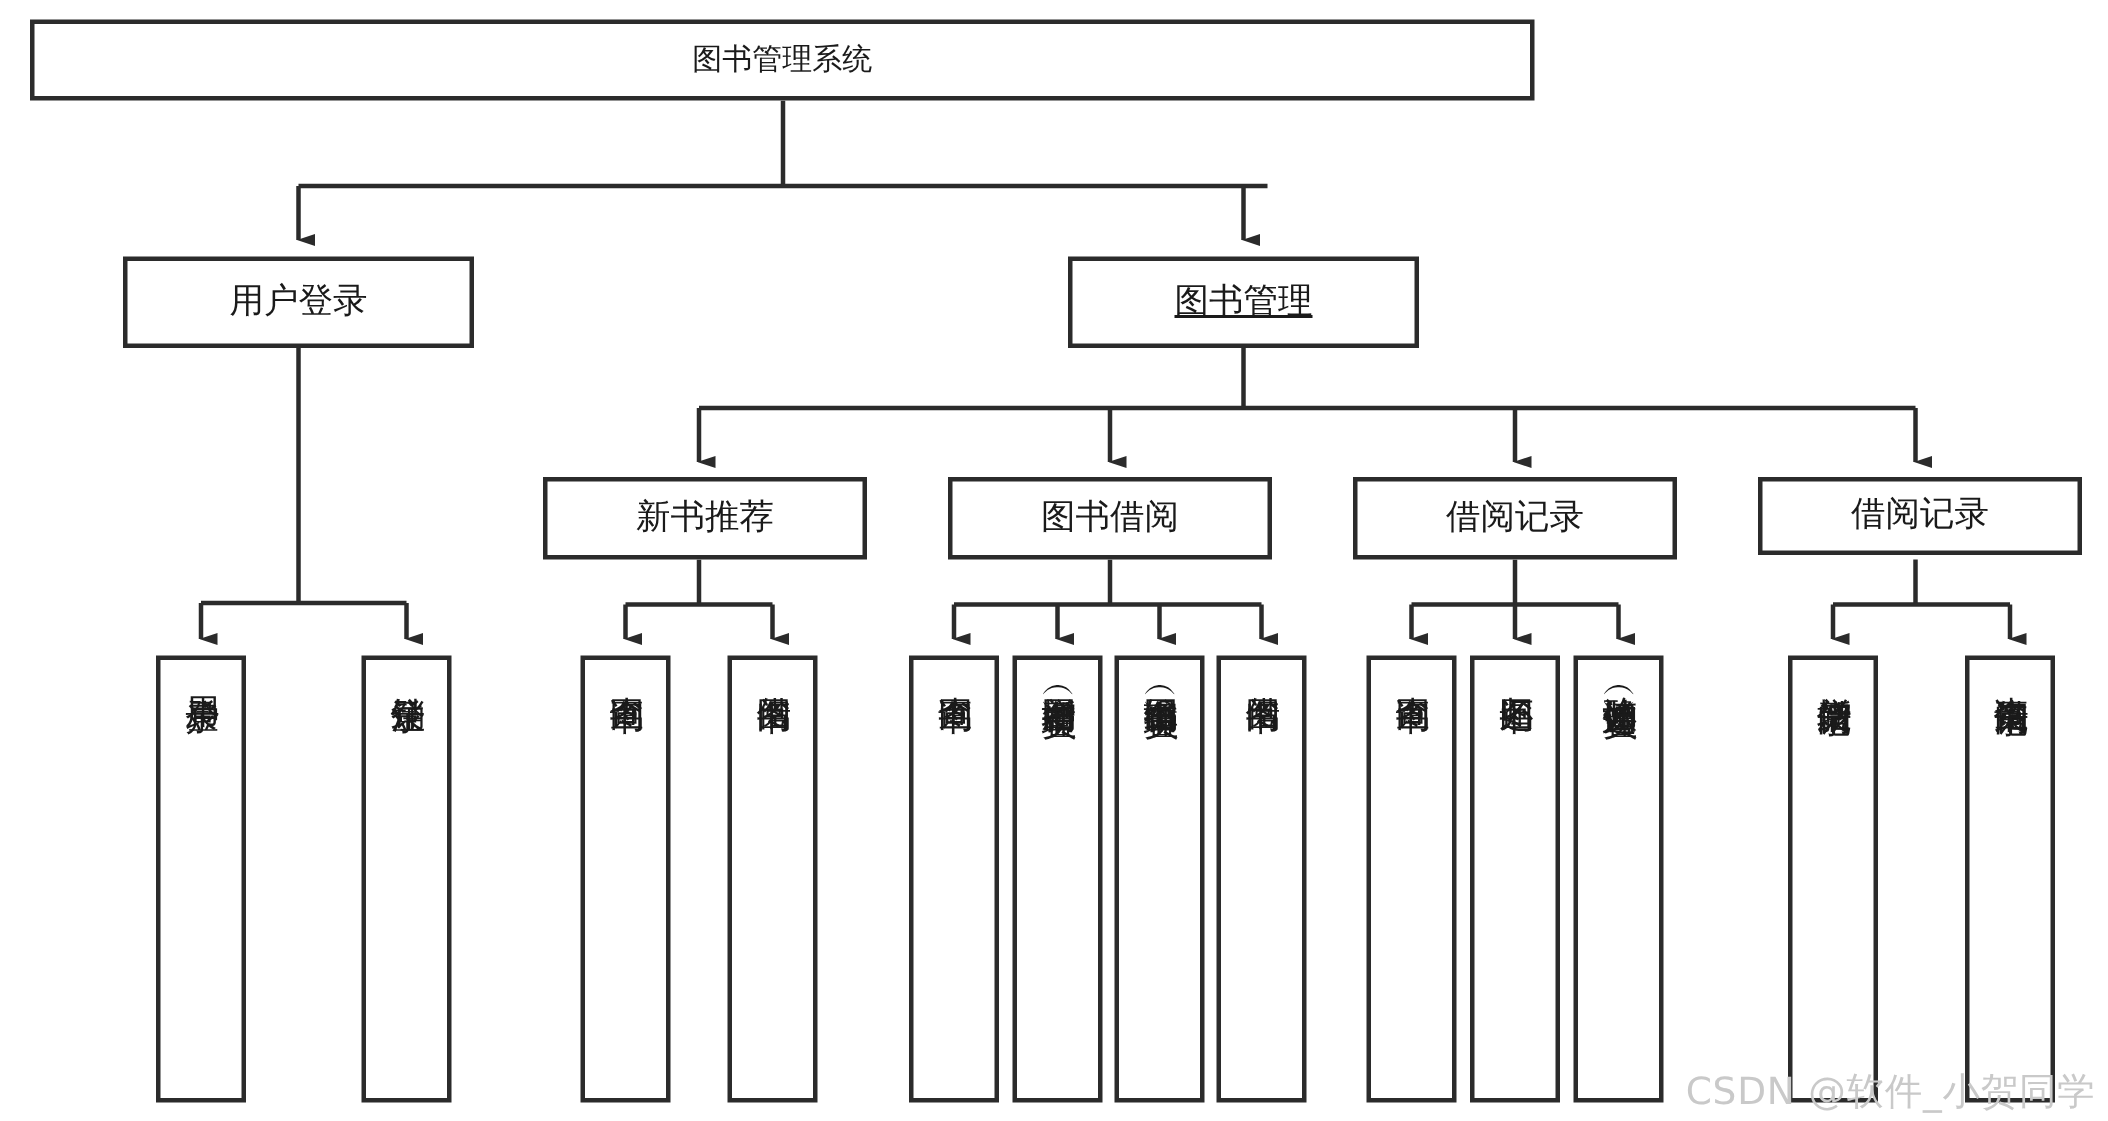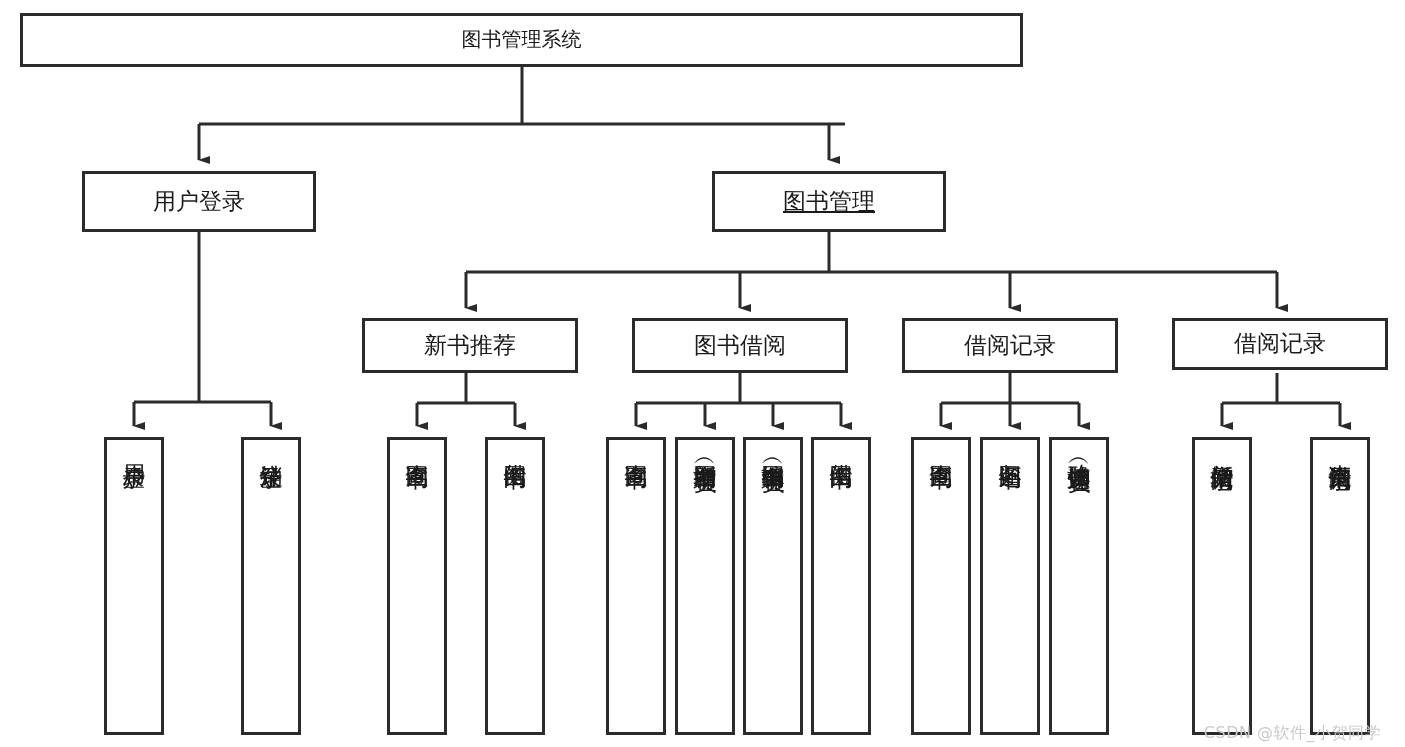--- a/index.html
+++ b/index.html
@@ -57,23 +57,23 @@
   .node.vertical .node-label {
     writing-mode: vertical-rl;
     text-orientation: upright;
     font-size: 23px;
     letter-spacing: 1px;
     line-height: 1;
   }
   .node.root .node-label { font-size: 20px; }
   .watermark {
     position: absolute;
-    right: 24px;
+    right: 8px;
     bottom: 3px;
-    font-size: 16px;
+    font-size: 25px;
     color: #c9c9c9;
     white-space: nowrap;
     letter-spacing: 0.5px;
   }
 </style>
 </head>
 <body>
 
 <div id="diagram-canvas">
 

